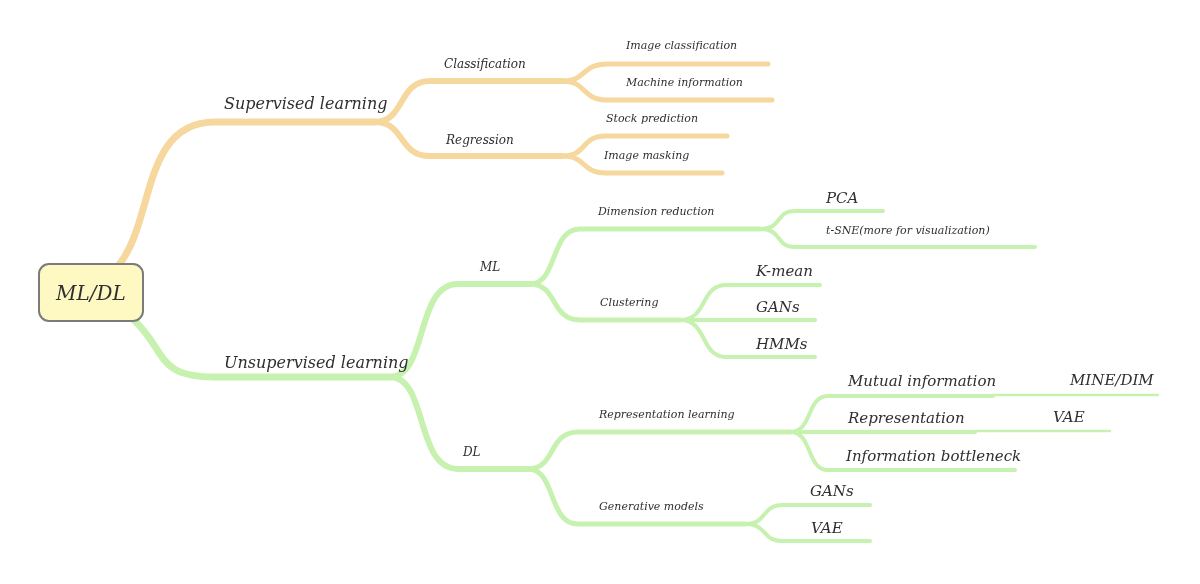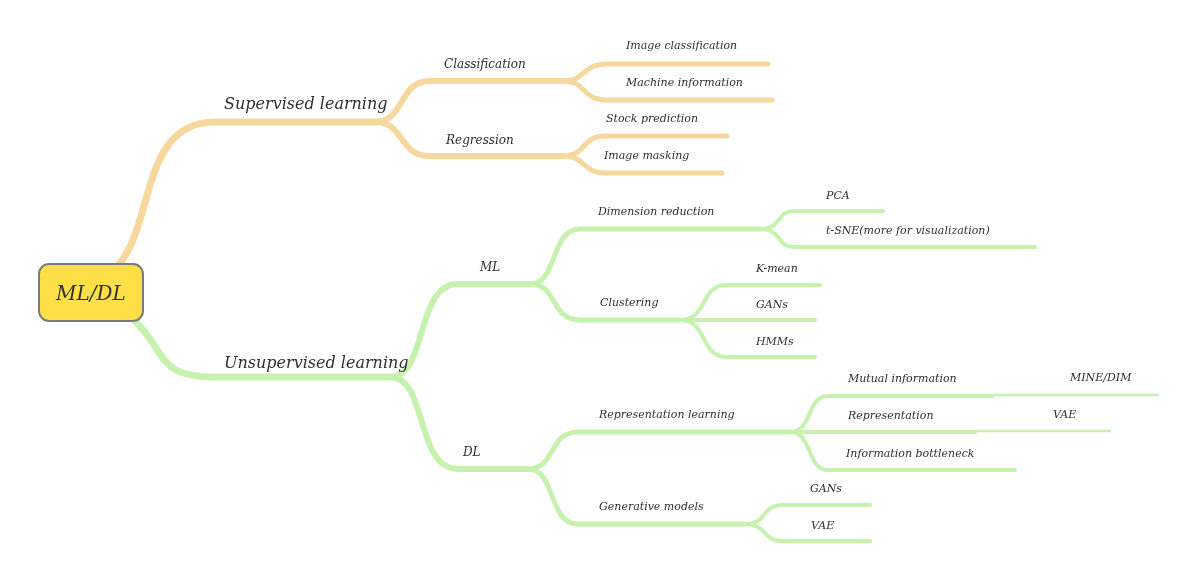--- a/index.html
+++ b/index.html
@@ -32,28 +32,28 @@
     position:absolute;
     font-style:italic;
     color:var(--text-color);
     white-space:nowrap;
     line-height:1.1;
     cursor:default;
   }
   .lvl1{font-size:16px;}
   .lvl2{font-size:12px;}
   .lvl3{font-size:11px;}
-  .leaf{font-size:11px;}
+  .leaf{font-size:15px;}
   .root-node{
     position:absolute;
     left:38px;top:263px;
     width:106px;height:59px;
     border:2px solid var(--root-border);
     border-radius:11px;
-    background:#fde047;
+    background:#fef9c3;
     display:flex;align-items:center;justify-content:center;
     font-style:italic;
     font-size:20px;
     color:var(--text-color);
     z-index:2;
   }
 </style>
 </head>
 <body>
 

